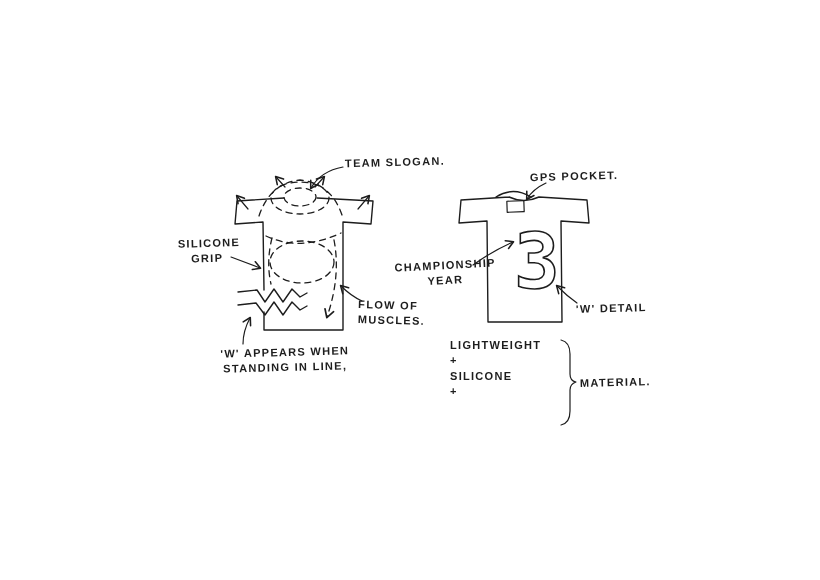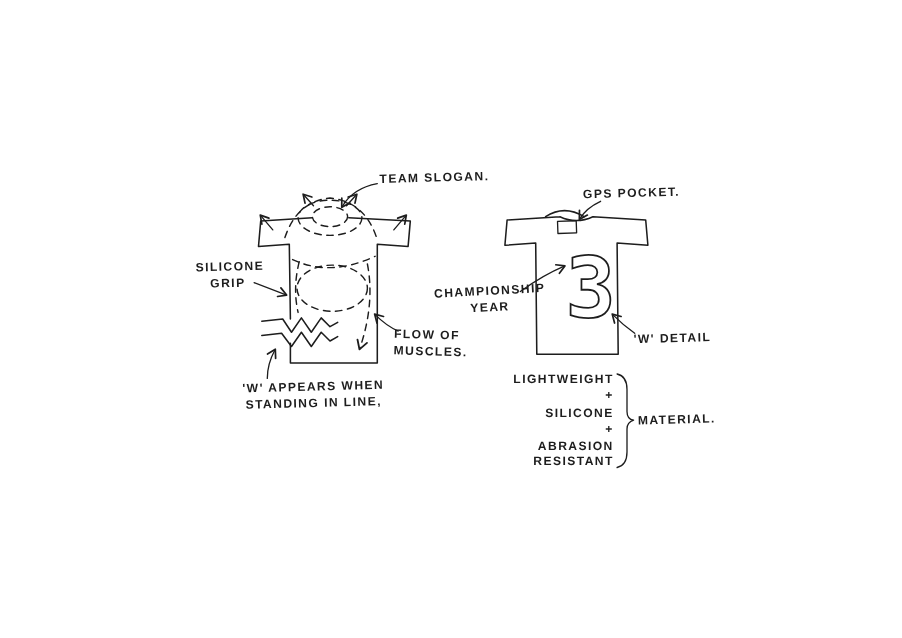--- a/index.html
+++ b/index.html
@@ -17,21 +17,21 @@
   }
   .center{text-align:center;}
   .r-1{transform:rotate(-1.5deg);}
   .r-2{transform:rotate(-3deg);}
   .r1{transform:rotate(1.5deg);}
   .num{
     font-family:"DejaVu Sans Mono",monospace;font-size:76px;font-weight:bold;
     fill:none;stroke:#1d1d1d;stroke-width:1.6px;
   }
   .materials-col{position:absolute;left:450px;top:338px;width:108px;display:flex;flex-direction:column;gap:1px;}
-  .materials-col .lbl-item{font-size:11px;letter-spacing:1.3px;color:#1d1d1d;font-weight:bold;text-align:right;white-space:pre-line;line-height:1.3;}
+  .materials-col .lbl-item{font-size:11px;letter-spacing:1.3px;color:#1d1d1d;font-weight:bold;text-align:left;white-space:pre-line;line-height:1.3;}
 </style>
 </head>
 <body>
 
 <div id="page">
 
   <svg id="sketch-svg" width="820" height="580" viewBox="0 0 820 580">
     <defs>
       <marker id="ah" markerWidth="9" markerHeight="9" refX="6.5" refY="4.5" orient="auto">
         <path d="M1,1 L7,4.5 L1,8" fill="none" stroke="#1d1d1d" stroke-width="1.3" stroke-linecap="round" stroke-linejoin="round"></path>
@@ -107,19 +107,17 @@
   <div class="lbl center r-2" style="left:395px;top:258px;width:100px;">CHAMPIONSHIP
 YEAR</div>
 
   <div class="lbl r-1" style="left:576px;top:301px;">'W' DETAIL</div>
 
   <div class="materials-col">
     <div class="lbl-item">LIGHTWEIGHT</div>
     <div class="lbl-item">+</div>
     <div class="lbl-item">SILICONE</div>
     <div class="lbl-item">+</div>
-    <div class="lbl-item">ABRASION
-RESISTANT</div>
   </div>
 
   <div class="lbl r-1" style="left:580px;top:375px;">MATERIAL.</div>
 
 </div>
 
 </body></html>

